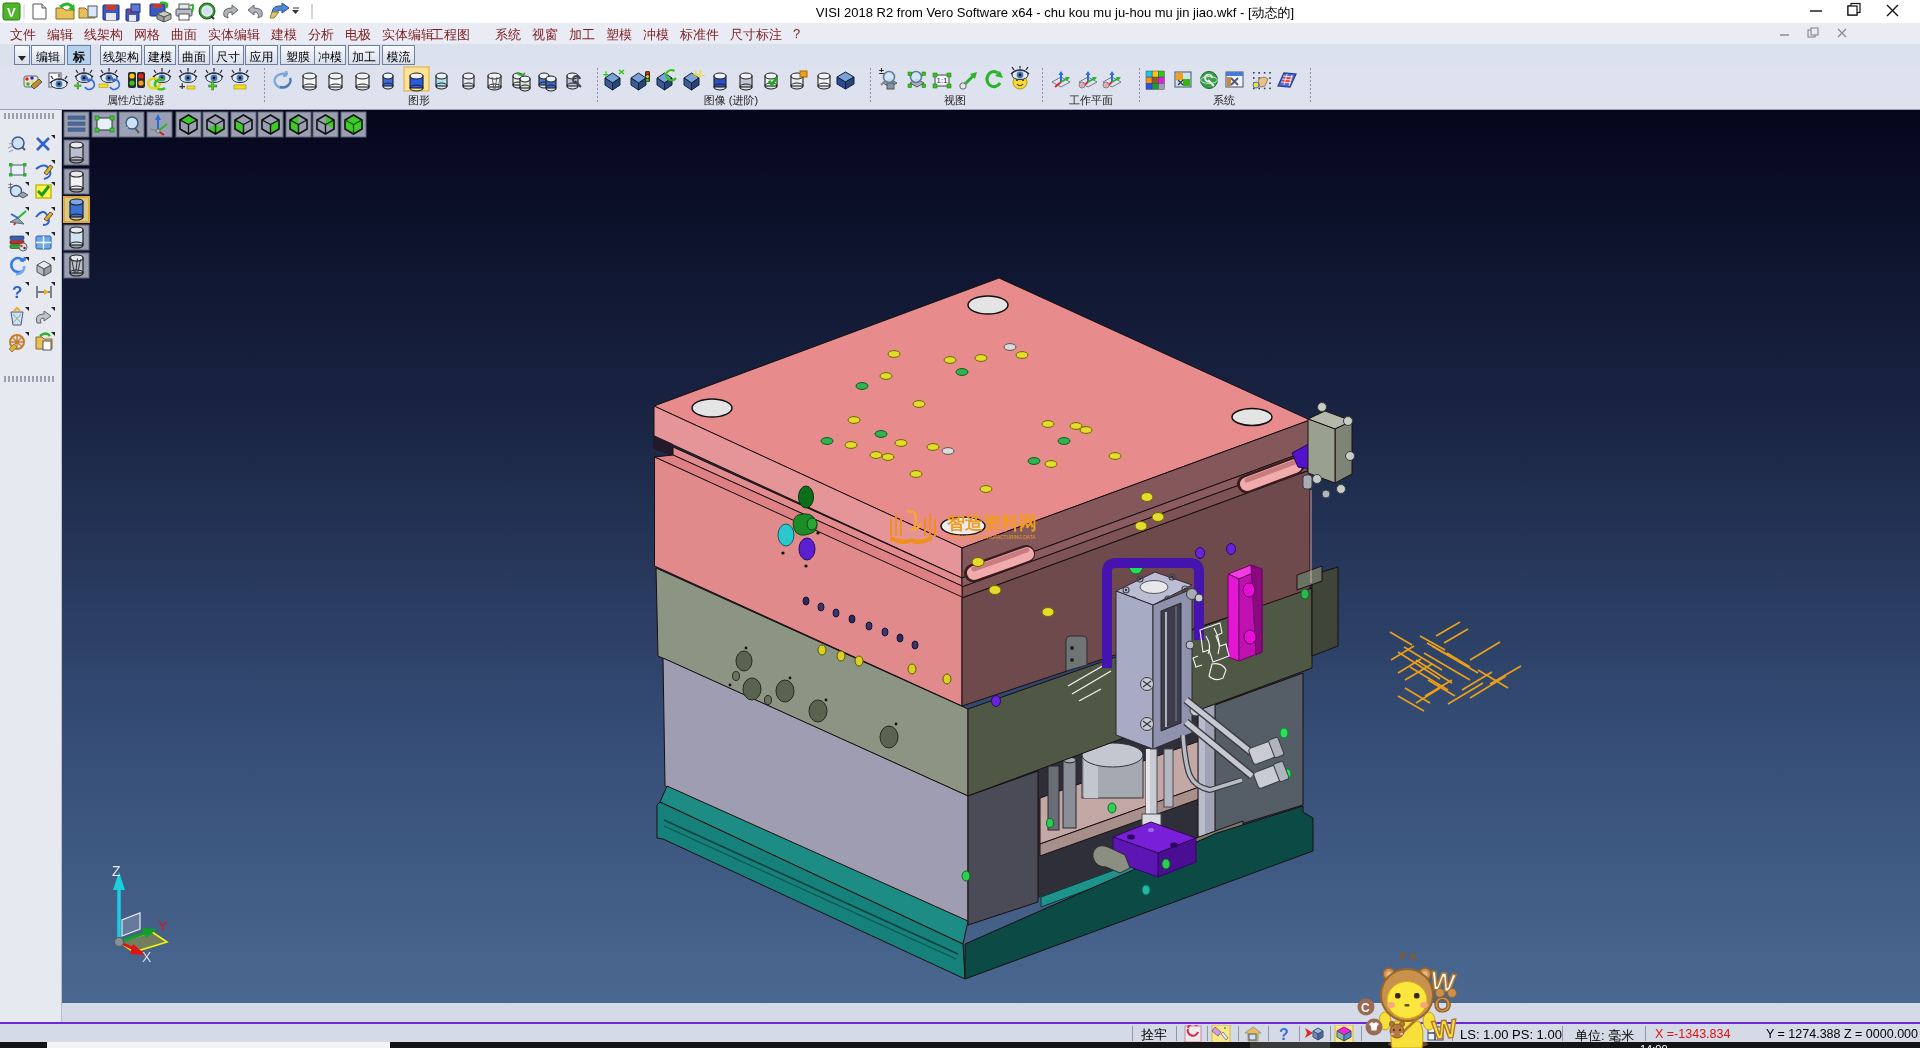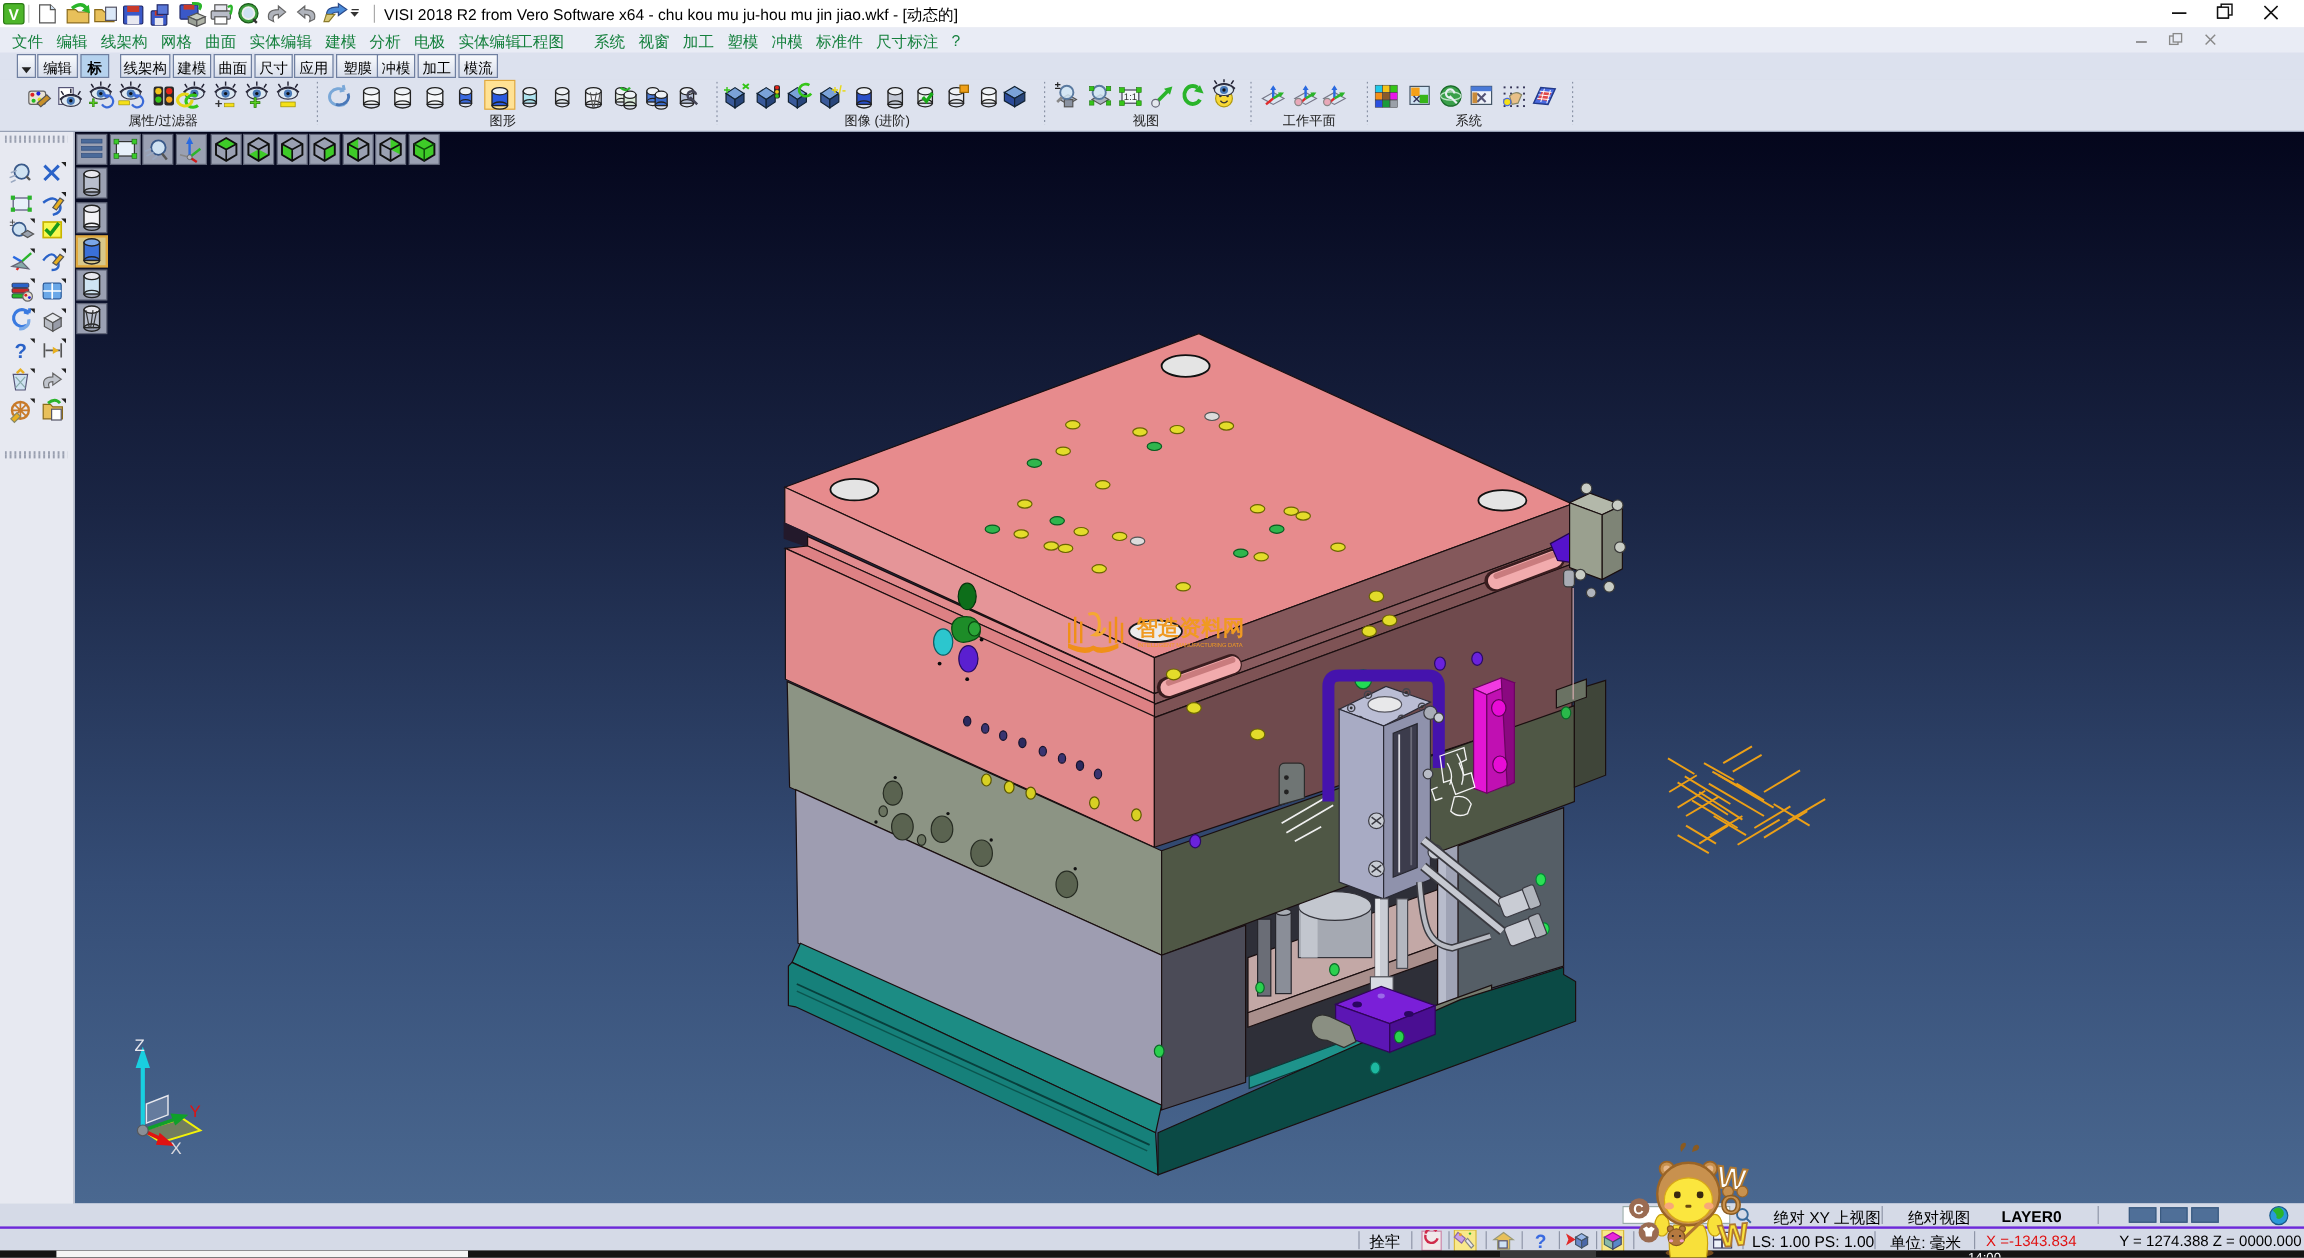--- a/index.html
+++ b/index.html
@@ -1,20 +1,20 @@
 <!DOCTYPE html>
 <html><head><meta charset="utf-8"><style>
 *{margin:0;padding:0;box-sizing:border-box;}
 html,body{width:1920px;height:1048px;overflow:hidden;background:#000;
 font-family:"Liberation Sans",sans-serif;}
 #root{position:absolute;left:0;top:0;width:1920px;height:1048px;background:#d5dae7;}
 .abs{position:absolute;}
 #titlebar{left:0;top:0;width:1920px;height:23px;background:#fff;}
-#title-text{left:320px;top:4px;width:1470px;text-align:left;font-size:13px;color:#000;}
-#menubar{left:0;top:23px;width:1920px;height:21px;background:#e9ecf5;font-size:13px;color:#15803d;text-decoration:underline;}
+#title-text{left:320px;top:4px;width:1470px;text-align:center;font-size:13px;color:#000;}
+#menubar{left:0;top:23px;width:1920px;height:21px;background:#e9ecf5;font-size:13px;color:#7f1d1d;text-decoration:underline;}
 .mi{position:absolute;top:3px;}
 #tabrow{left:0;top:44px;width:1920px;height:22px;background:#dce1ee;}
 .tab{position:absolute;top:1px;height:20px;border:1px solid #6f7fa0;background:linear-gradient(#f8fafd,#d8deeb);
 font-size:12px;color:#000;text-align:center;padding-top:3px;}
 .tab.sel{background:#b5d2ee;font-weight:bold;}
 #toolbar{left:0;top:66px;width:1920px;height:44px;background:#dde2ee;border-bottom:1px solid #97a0b4;}
 .glabel{position:absolute;top:27px;font-size:11px;color:#222;text-align:center;}
 .gsep{position:absolute;top:2px;height:36px;width:1px;
 background-image:linear-gradient(#8a93a6 40%,rgba(0,0,0,0) 0%);background-size:1px 4px;}
 #leftpanel{left:0;top:110px;width:62px;height:912px;background:#e7e9f1;border-right:1px solid #b9bfce;}
@@ -771,39 +771,20 @@
 <circle cx="17" cy="220" r="7" fill="none" stroke="#c87a2a" stroke-width="2"></circle>
 <path d="M10,220 l14,0 m-7,-7 l0,14 m-5,-12 l10,10 m0,-10 l-10,10" stroke="#c87a2a" stroke-width="1.4"></path>
 <path d="M9,227 l5,-5 3,3 -5,5 Z" fill="#e8b020" stroke="#886"></path>
 <polygon points="25,210 29,210 29,214" fill="#222"></polygon>
 <path d="M36,215 h6 l2,2 h8 v10 h-16 Z" fill="#e8c05a" stroke="#8a6a1a"></path>
 <path d="M40,214 q6,-5 10,0" stroke="#2ab42a" stroke-width="2.4" fill="none"></path>
 <rect x="43" y="219" width="8" height="9" fill="#fff" stroke="#556"></rect>
 <polygon points="51,210 55,210 55,214" fill="#222"></polygon>
 </svg>
     </div>
-<div class="abs" id="status1">
-<div class="abs" style="left:1352px;top:2px;width:90px;height:15px;background:#fff;border:1px solid #9aa;"></div>
-<svg class="abs" style="left:1444px;top:2px" width="20" height="16">
-        <circle cx="8" cy="7" r="4.5" fill="none" stroke="#3a6a9a" stroke-width="1.6"></circle>
-        <line x1="11" y1="10" x2="15" y2="14" stroke="#3a6a9a" stroke-width="1.6"></line>
-      </svg>
-<span class="st" style="left:1478px">绝对 XY 上视图</span>
-<div class="ssep" style="left:1568px"></div>
-<span class="st" style="left:1590px">绝对视图</span>
-<span class="st" style="left:1668px;font-weight:bold">LAYER0</span>
-<div class="ssep" style="left:1748px"></div>
-<div class="abs" style="left:1774px;top:3px;width:23px;height:13px;background:#4f6f98;border:1px solid #3a5a80;"></div>
-<div class="abs" style="left:1800px;top:3px;width:23px;height:13px;background:#4f6f98;border:1px solid #3a5a80;"></div>
-<div class="abs" style="left:1826px;top:3px;width:23px;height:13px;background:#4f6f98;border:1px solid #3a5a80;"></div>
-<svg class="abs" style="left:1890px;top:1px" width="18" height="18">
-        <circle cx="9" cy="9" r="7.5" fill="#2a9ad8" stroke="#1a5a8a"></circle>
-        <path d="M4,5 q4,3 3,6 q3,2 5,-1 q3,-4 -1,-7 q-4,-2 -7,2" fill="#2ab42a"></path>
-      </svg>
-</div>
 <div class="abs" id="status2">
 <div class="ssep" style="left:1132px"></div>
 <span class="st" style="left:1141px;top:2px">拴牢</span>
 <div class="ssep" style="left:1176px"></div>
 <svg class="abs" style="left:0;top:1px" width="1460" height="18">
 <rect x="1185" y="1" width="16" height="16" fill="#f0e8ea" stroke="#c8a"></rect>
 <path d="M1188,4 a5,5 0 1,0 10,3 m-1,-6 a5,5 0 0,0 -9,2" stroke="#d02a4a" stroke-width="2" fill="none"></path>
 <rect x="1212" y="0" width="18" height="18" fill="#f8e88a" stroke="#d8b83a"></rect>
 <path d="M1215,2 l6,5 -3,4 -6,-5 Z" fill="#c8a0e8" stroke="#86a"></path>
 <path d="M1221,9 l5,6 2,-2 -5,-6 Z" fill="#e8e8f0" stroke="#888"></path>

